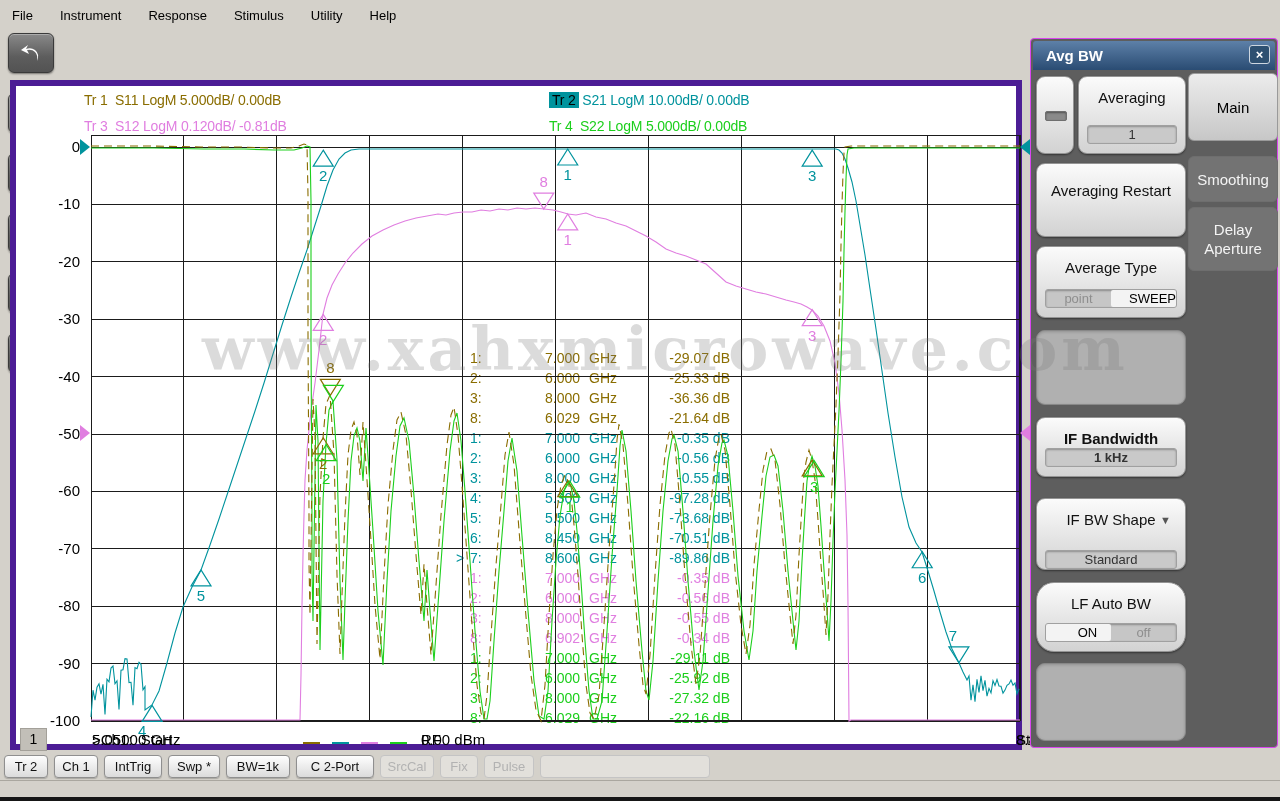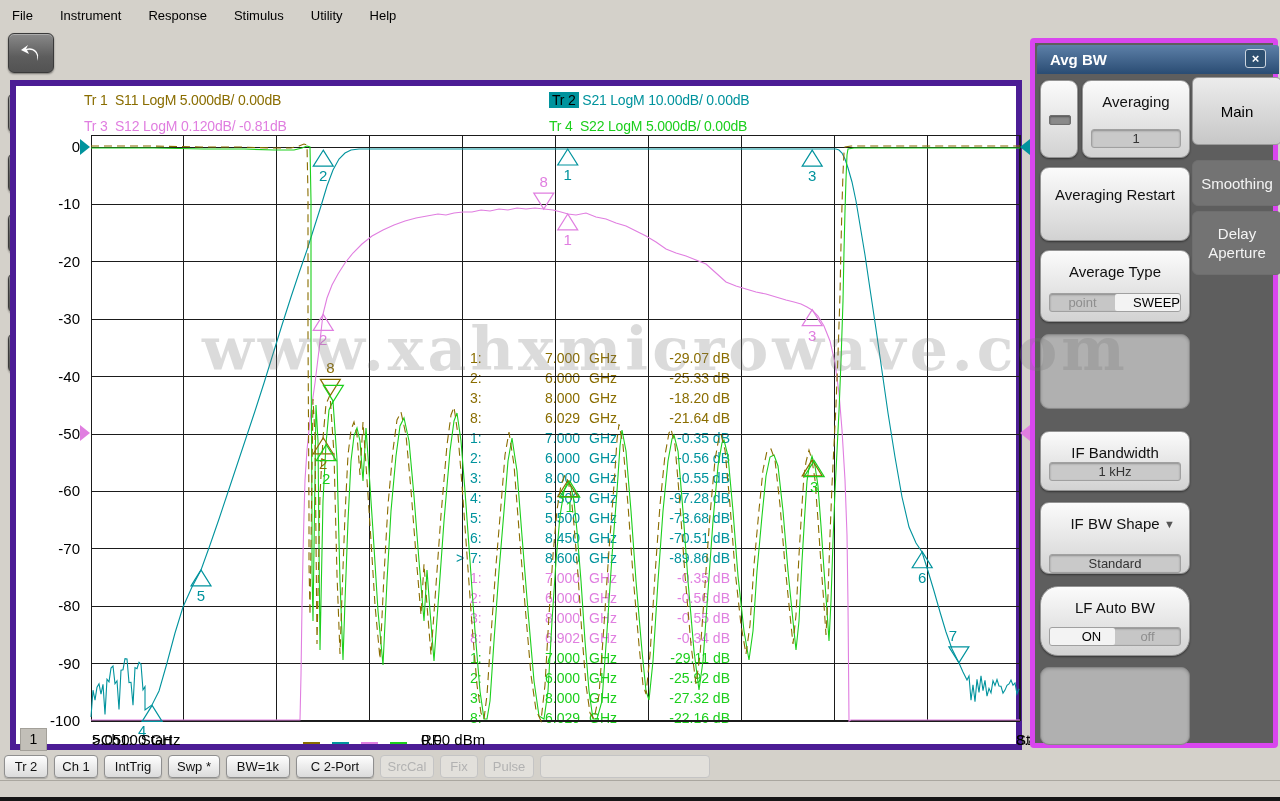--- a/index.html
+++ b/index.html
@@ -23,21 +23,21 @@
   .mrow .val { width:108px; text-align:right; }
   .c-t1 { color:#8a6d00; } .c-t2 { color:#00939d; } .c-t3 { color:#e07ee0; } .c-t4 { color:#1ccf1c; }
   .ch-box { position:absolute; left:4px; top:642px; width:27px; height:23px; background:#c2bfb8; border:1px solid #a3a099; text-align:center; line-height:21px; font-size:14px; color:#000; }
   .bottom-row { position:absolute; left:0; top:645px; width:1012px; height:24px; font-size:15px; color:#000; }
   .bottom-row span { position:absolute; white-space:pre; }
   .dash { position:absolute; top:11px; width:17px; height:2px; }
   .statusbar { position:absolute; left:0; top:753px; width:1024px; height:26px; display:flex; align-items:center; gap:6px; padding-left:4px; }
   .sb-btn { height:23px; border-radius:4px; border:1px solid #8f8f8f; background:linear-gradient(#fefefe,#dbdbdb); font-size:13px; display:flex; align-items:center; justify-content:center; color:#111; box-shadow:0 1px 1px rgba(0,0,0,.2); }
   .sb-btn.off { color:#b2b2b2; border-color:#c4c4c4; background:#e2e0db; box-shadow:none; }
   .bottom-strip { position:absolute; left:0; top:780px; width:1280px; height:21px; background:#d4d1ca; border-top:1px solid #aaa79f; border-bottom:4px solid #161616; }
-  .panel { position:absolute; left:1030px; top:38px; width:248px; height:710px; background:#5e5e5e; border:5px solid #d946ef; border-radius:4px; }
+  .panel { position:absolute; left:1030px; top:38px; width:248px; height:710px; background:#5e5e5e; border:1px solid #d946ef; border-radius:4px; }
   .panel-title { position:absolute; left:2px; top:2px; width:242px; height:29px; background:linear-gradient(#5d80a8,#2a4c73); color:#fff; font-size:15px; font-weight:bold; line-height:29px; padding-left:13px; border-radius:3px 3px 0 0; }
   .close-btn { position:absolute; right:7px; top:6px; width:21px; height:19px; background:#2e5071; border:1px solid #cdd6e0; border-radius:3px; color:#fff; text-align:center; line-height:17px; font-size:13px; font-weight:bold; cursor:default; }
   .pbtn { position:absolute; left:5px; width:150px; background:linear-gradient(#fbfbfb,#d2d2d2); border:1px solid #949494; border-radius:9px; box-shadow:0 1px 2px rgba(0,0,0,.45); font-size:15px; color:#111; text-align:center; }
   .pbtn.small { width:38px; left:5px; }
   .pbtn.empty { background:#b0b0b0; border-color:#888; box-shadow:inset 0 1px 3px rgba(0,0,0,.18); }
   .plabel { position:absolute; left:0; right:0; top:12px; }
   .plabel.two { top:10px; line-height:20px; }
   .pvalue { position:absolute; left:8px; right:8px; height:19px; background:#c9c9c9; border:1px solid #a0a0a0; border-radius:3px; box-shadow:inset 0 1px 2px rgba(0,0,0,.3); font-size:13px; line-height:17px; color:#333; }
   .ptoggle { position:absolute; left:8px; right:8px; height:19px; background:#c6c6c6; border:1px solid #a0a0a0; border-radius:3px; box-shadow:inset 0 1px 2px rgba(0,0,0,.3); display:flex; font-size:13px; }
   .ptoggle .seg { width:50%; line-height:17px; color:#8e8e8e; }
@@ -118,21 +118,21 @@
       <div style="top: 395.4px;">-60</div>
       <div style="top: 452.8px;">-70</div>
       <div style="top: 510.2px;">-80</div>
       <div style="top: 567.6px;">-90</div>
       <div style="top: 625px;">-100</div>
     </div>
 
   <div id="marker-table">
       <div class="mrow c-t1" style="top: 0px;"><span class="pre"></span><span class="idx">1:</span><span class="freq">7.000</span><span class="unit">GHz</span><span class="val">-29.07 dB</span></div>
       <div class="mrow c-t1" style="top: 20px;"><span class="pre"></span><span class="idx">2:</span><span class="freq">6.000</span><span class="unit">GHz</span><span class="val">-25.33 dB</span></div>
-      <div class="mrow c-t1" style="top: 40px;"><span class="pre"></span><span class="idx">3:</span><span class="freq">8.000</span><span class="unit">GHz</span><span class="val">-18.20 dB</span></div>
+      <div class="mrow c-t1" style="top: 40px;"><span class="pre"></span><span class="idx">3:</span><span class="freq">8.000</span><span class="unit">GHz</span><span class="val">-36.36 dB</span></div>
       <div class="mrow c-t1" style="top: 60px;"><span class="pre"></span><span class="idx">8:</span><span class="freq">6.029</span><span class="unit">GHz</span><span class="val">-21.64 dB</span></div>
       <div class="mrow c-t2" style="top: 80px;"><span class="pre"></span><span class="idx">1:</span><span class="freq">7.000</span><span class="unit">GHz</span><span class="val">-0.35 dB</span></div>
       <div class="mrow c-t2" style="top: 100px;"><span class="pre"></span><span class="idx">2:</span><span class="freq">6.000</span><span class="unit">GHz</span><span class="val">-0.56 dB</span></div>
       <div class="mrow c-t2" style="top: 120px;"><span class="pre"></span><span class="idx">3:</span><span class="freq">8.000</span><span class="unit">GHz</span><span class="val">-0.55 dB</span></div>
       <div class="mrow c-t2" style="top: 140px;"><span class="pre"></span><span class="idx">4:</span><span class="freq">5.300</span><span class="unit">GHz</span><span class="val">-97.28 dB</span></div>
       <div class="mrow c-t2" style="top: 160px;"><span class="pre"></span><span class="idx">5:</span><span class="freq">5.500</span><span class="unit">GHz</span><span class="val">-73.68 dB</span></div>
       <div class="mrow c-t2" style="top: 180px;"><span class="pre"></span><span class="idx">6:</span><span class="freq">8.450</span><span class="unit">GHz</span><span class="val">-70.51 dB</span></div>
       <div class="mrow c-t2" style="top: 200px;"><span class="pre">&gt;</span><span class="idx">7:</span><span class="freq">8.600</span><span class="unit">GHz</span><span class="val">-89.86 dB</span></div>
       <div class="mrow c-t3" style="top: 220px;"><span class="pre"></span><span class="idx">1:</span><span class="freq">7.000</span><span class="unit">GHz</span><span class="val">-0.35 dB</span></div>
       <div class="mrow c-t3" style="top: 240px;"><span class="pre"></span><span class="idx">2:</span><span class="freq">6.000</span><span class="unit">GHz</span><span class="val">-0.56 dB</span></div>
@@ -253,21 +253,21 @@
   <div class="pbtn" style="top:207px; height:72px;">
     <div class="plabel">Average Type</div>
     <div class="ptoggle" style="bottom:9px;">
       <div class="seg">point</div>
       <div class="seg on">SWEEP</div>
     </div>
   </div>
 
   <div class="pbtn empty" style="top:291px; height:75px;"></div>
 
-  <div class="pbtn" style="top:388px; height:60px;">
+  <div class="pbtn" style="top:378px; height:60px;font-weight:bold;">
     <div class="plabel">IF Bandwidth</div>
     <div class="pvalue" style="bottom:9px;">1 kHz</div>
   </div>
 
   <div class="pbtn" style="top:459px; height:72px;">
     <div class="plabel">IF BW Shape</div>
     <div class="shape-arrow">▼</div>
     <div class="pvalue" style="bottom:0;margin-top:36px;">Standard</div>
   </div>
 

